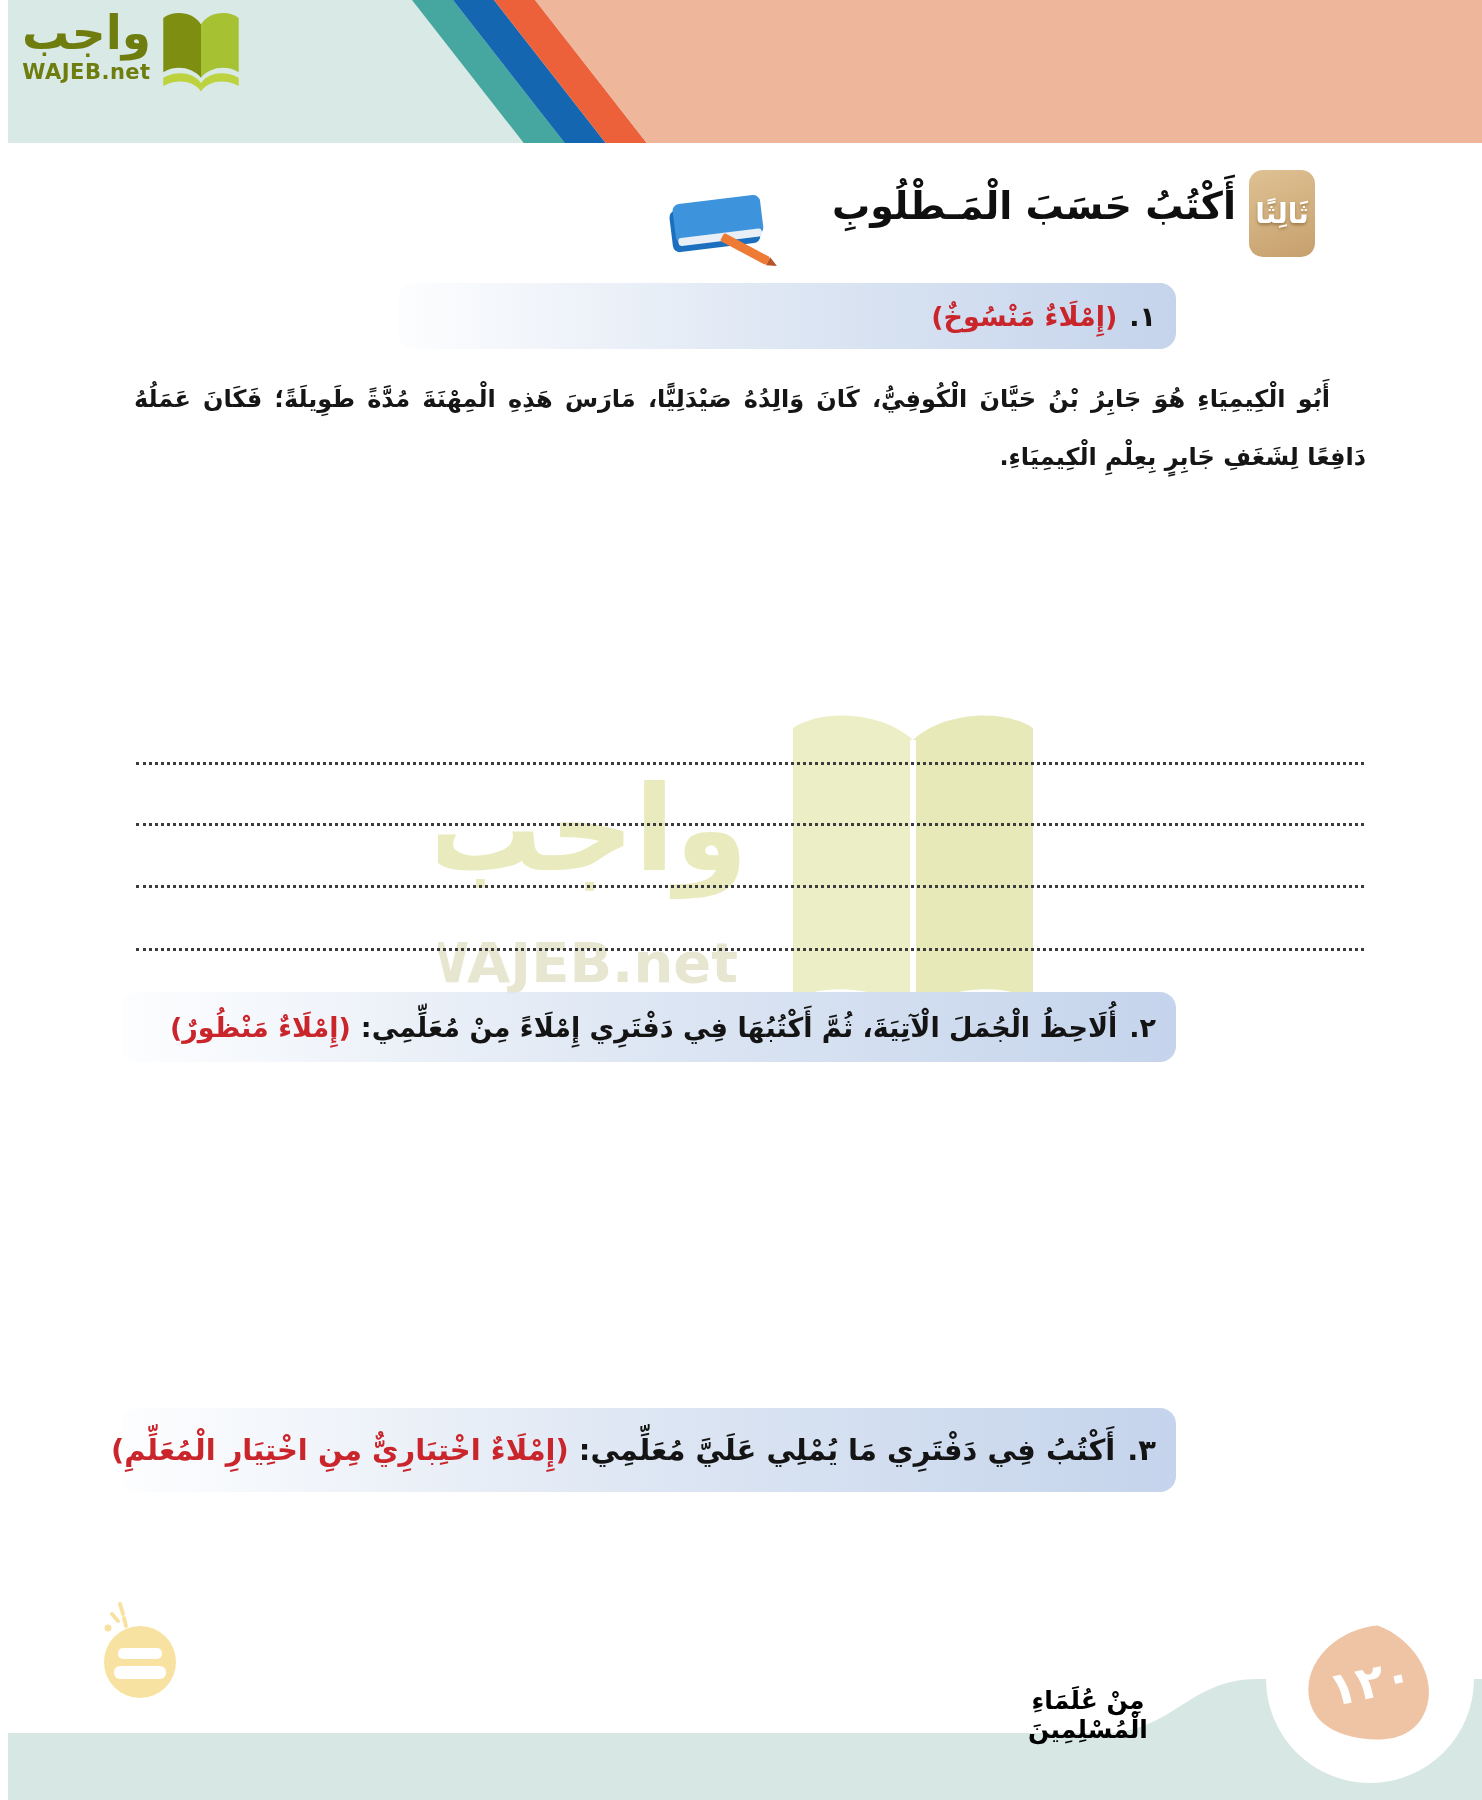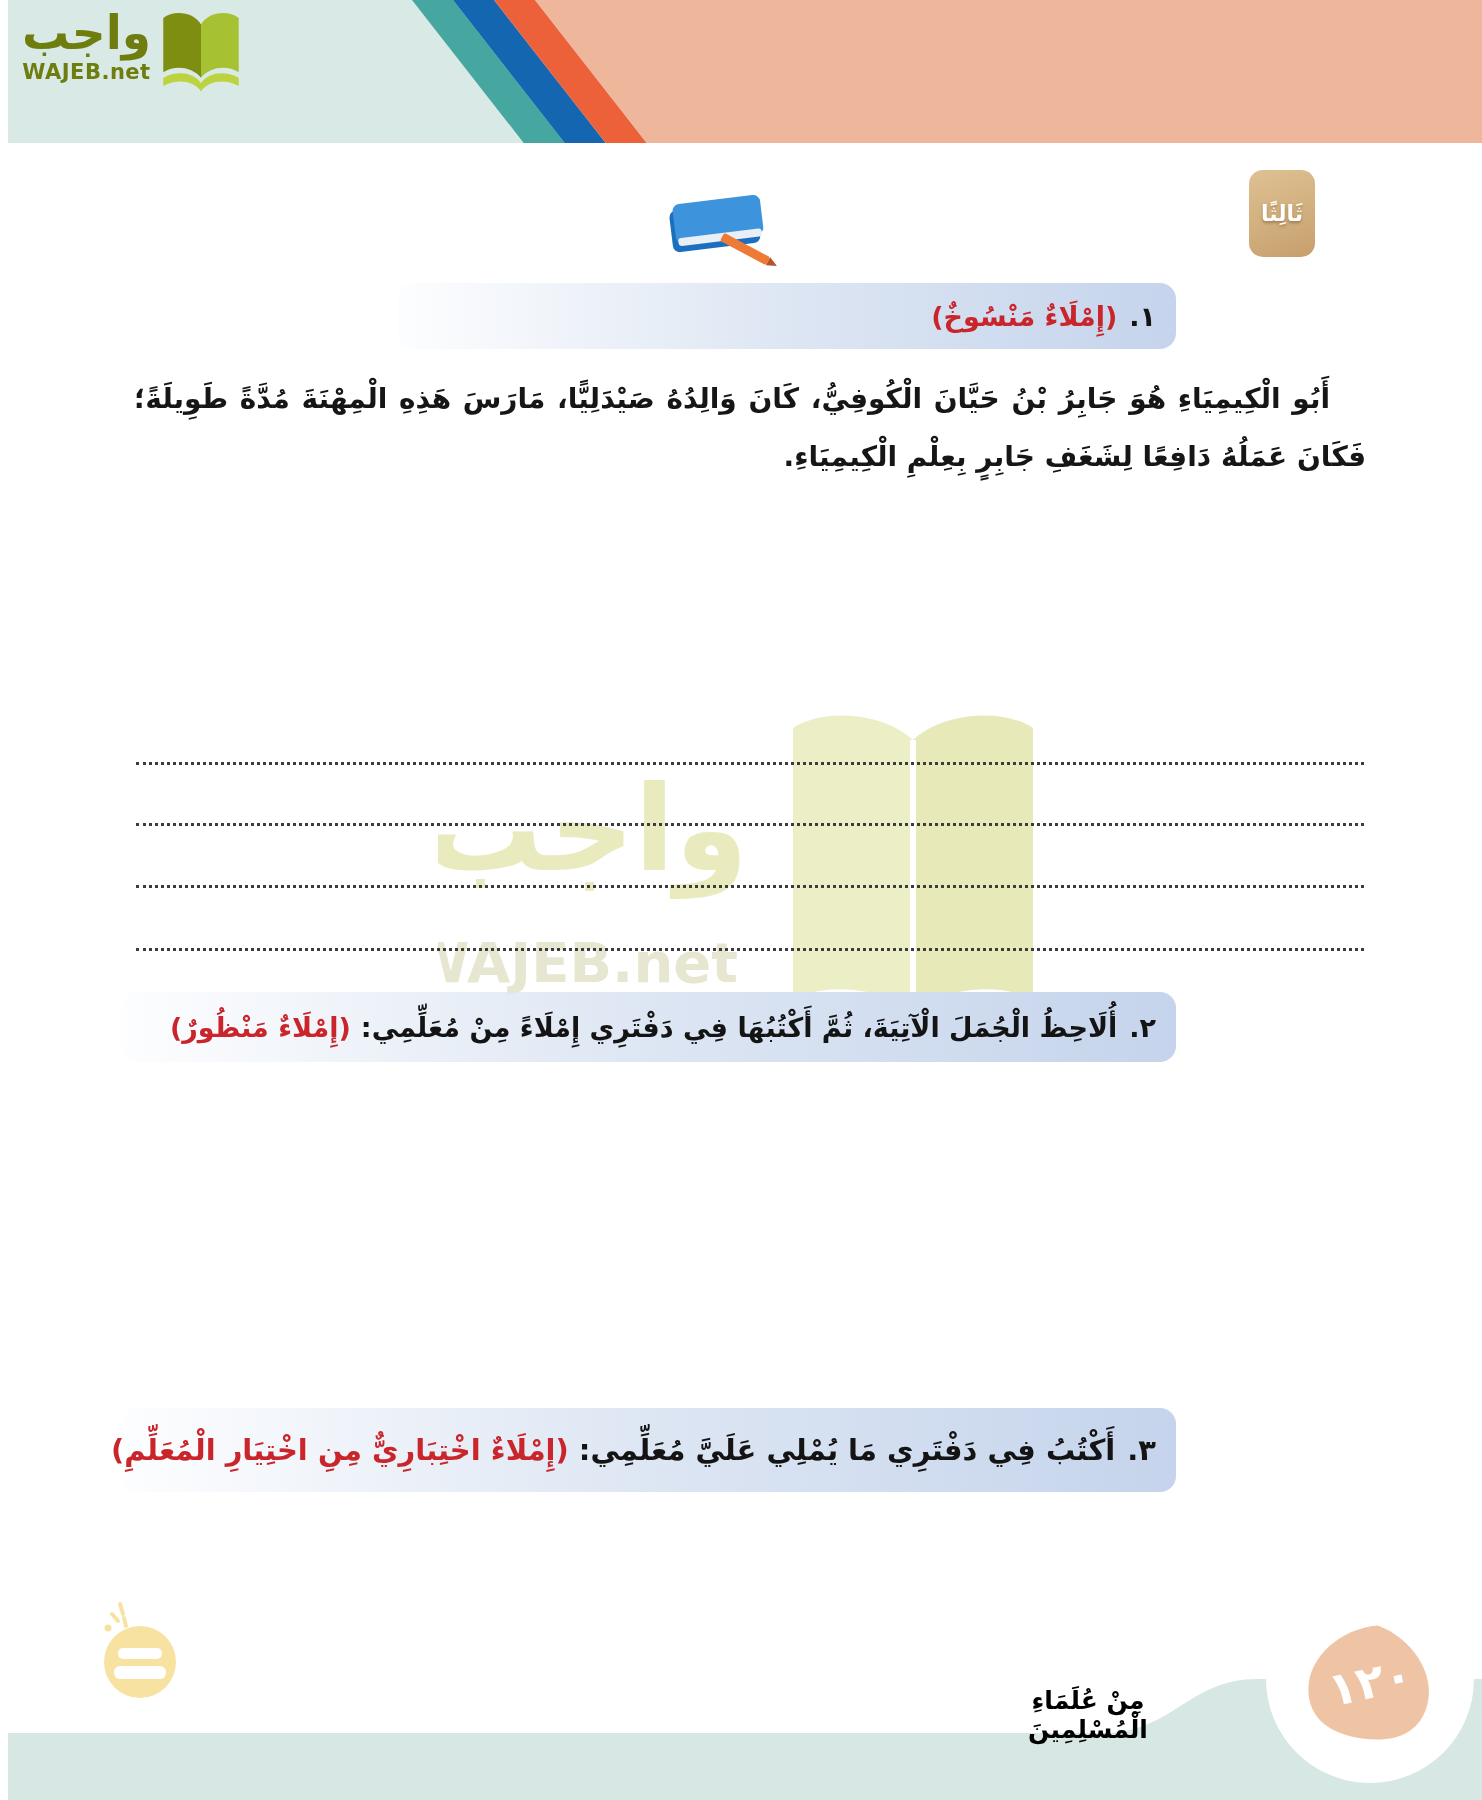--- a/index.html
+++ b/index.html
@@ -19,38 +19,38 @@
   .logo-ar{font-size:47px;font-weight:bold;line-height:54px;}
   .logo-en{font-size:21px;font-weight:bold;letter-spacing:0.5px;}
   .logo-book{width:92px;height:92px;}
 
   
   .watermark{position:absolute;left:430px;top:690px;width:640px;height:380px;opacity:.5;}
 
   
   .sec-badge{position:absolute;left:1241px;top:170px;width:66px;height:87px;border-radius:14px;
              background:linear-gradient(160deg,#dfc193,#c6a06d);display:flex;align-items:center;justify-content:center;
-             color:#fff;font-size:22px;font-weight:bold;text-shadow:0 2px 3px rgba(120,90,40,.55);text-align:right;}
+             color:#fff;font-size:28px;font-weight:bold;text-shadow:0 2px 3px rgba(120,90,40,.55);text-align:right;}
   .sec-title{position:absolute;right:254px;top:184px;font-size:38px;font-weight:bold;color:#0f0f0f;direction:rtl;}
   .sec-icon{position:absolute;left:645px;top:188px;width:130px;height:84px;}
 
   
   .banner{position:absolute;display:flex;align-items:center;direction:rtl;border-radius:16px;
           background:linear-gradient(to right,rgba(244,247,252,.18) 0%,#dde6f3 50%,#c5d4ec 100%);
           font-weight:bold;font-size:27px;color:#141414;padding:0 20px 0 14px;box-sizing:border-box;white-space:nowrap;}
   .banner .q-number{margin-left:12px;}
   .banner .q-text{margin-left:10px;}
   .red{color:#c9252b;}
   #q1{left:390px;top:283px;width:778px;height:66px;}
   #q2{left:113px;top:992px;width:1055px;height:70px;}
   #q3{left:113px;top:1408px;width:1055px;height:84px;font-size:29px;}
 
   
   .para{position:absolute;left:126px;width:1232px;direction:rtl;text-align:justify;
-        font-weight:bold;color:#161616;font-size:28px;text-indent:36px;}
+        font-weight:bold;color:#161616;font-size:24px;text-indent:36px;}
   #p1{top:370px;line-height:58px;}
   #p2{top:500px;line-height:62px;}
   #p3{top:1120px;line-height:64px;}
   #p4{top:1256px;line-height:64px;}
 
   
   .answer-line{position:absolute;left:128px;width:1228px;height:0;border-top:3px dotted #3c3c3c;}
   #line1{top:762px;} #line2{top:823px;} #line3{top:885px;} #line4{top:948px;}
 
   
@@ -88,20 +88,21 @@
       <path d="M145,32 C175,4 235,0 265,20 L265,292 C235,274 175,279 145,305 Z" fill="#d0d473"></path>
       <path d="M145,32 L145,305" stroke="#ffffff" stroke-width="6" fill="none"></path>
     </g>
     <text x="310" y="180" text-anchor="end" font-size="118" font-weight="bold" fill="#d5d77d">واجب</text>
     <text x="300" y="292" text-anchor="end" font-size="56" font-weight="bold" fill="#cfcfa5">WAJEB.net</text>
   </svg>
 
   <div class="sec-badge">
     <span>ثَالِثًا</span>
   </div>
+  <div class="sec-title">أَكْتُبُ حَسَبَ الْمَـطْلُوبِ</div>
   <svg class="sec-icon" viewBox="0 0 130 84">
     <g transform="rotate(-7 60 40)">
       <rect x="18" y="18" width="88" height="42" rx="7" fill="#1b6fbe"></rect>
       <rect x="22" y="12" width="88" height="40" rx="7" fill="#3d94dc"></rect>
       <rect x="24" y="46" width="84" height="8" rx="3" fill="#e9eff6"></rect>
     </g>
     <g transform="rotate(28 95 62)">
       <rect x="66" y="58" width="52" height="9" rx="2" fill="#ee7b35"></rect>
       <path d="M118,58 L128,62.5 L118,67 Z" fill="#b8542a"></path>
     </g>

